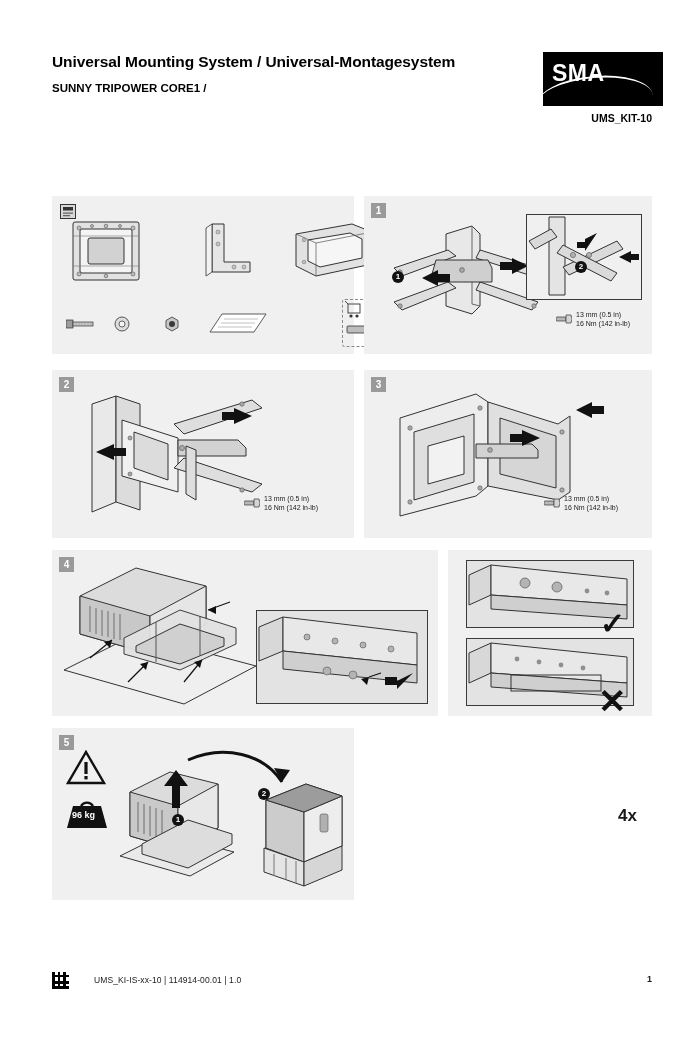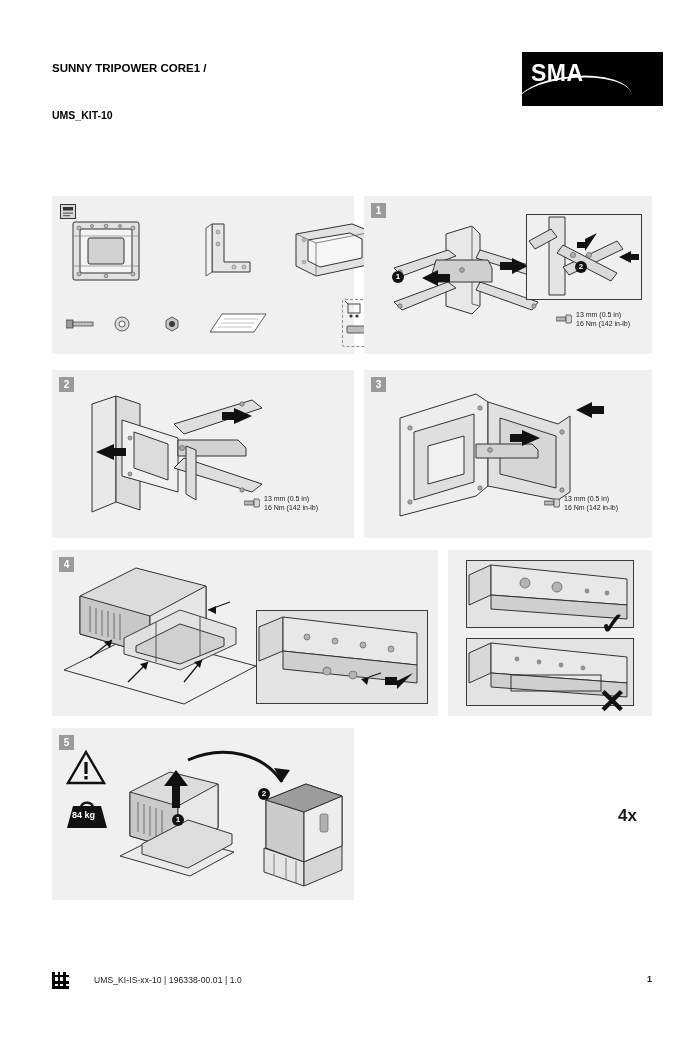--- a/index.html
+++ b/index.html
@@ -34,32 +34,32 @@
     line-height: 20px;
     white-space: nowrap;
   }
   .title-sub {
     margin-top: 9px;
     font-size: 11.5px;
     font-weight: bold;
     line-height: 14.5px;
   }
   .title-kit {
-    margin-top: 33px;
+    margin-top: 16px;
     font-size: 10.5px;
     font-weight: bold;
+    text-align: right;
   }
 
   .logo {
     position: absolute;
     right: 37px; top: 52px;
     width: 120px; height: 54px;
     background: #000;
     overflow: hidden;
-    padding-left: 21px;
   }
   .logo-text {
     position: absolute;
     left: 9px; top: 8px;
     color: #fff;
     font-size: 23px;
     font-weight: bold;
     letter-spacing: 0.5px;
   }
   .logo-swoosh {
@@ -171,20 +171,21 @@
   }
 
   svg { display: block; }
 </style>
 </head>
 <body>
 
 <div class="page">
 
   <div class="header">
+    <div class="title-main">Universal Mounting System / Universal-Montagesystem</div>
     <div class="title-sub">
       <div>SUNNY TRIPOWER CORE1 /</div>
     </div>
     <div class="title-kit">UMS_KIT-10</div>
   </div>
 
   <div class="logo">
     <div class="logo-text">SMA</div>
     <div class="logo-swoosh"></div>
   </div>
@@ -610,21 +611,21 @@
         <rect x="18.4" y="12" width="3.2" height="12" fill="#111"></rect>
         <rect x="18.4" y="26" width="3.2" height="3.4" fill="#111"></rect>
       </svg>
     </div>
 
     <div style="position:absolute; left:12px; top:68px;">
       <svg width="46" height="34" viewBox="0 0 46 34">
         <path d="M9 10 L37 10 L43 32 L3 32 Z" fill="#111"></path>
         <path d="M17 10 A7 7 0 0 1 29 10" fill="none" stroke="#111" stroke-width="2.4"></path>
       </svg>
-      <div style="position:absolute; left:8px; top:14px; color:#fff; font-size:9px; font-weight:bold;">84 kg</div>
+      <div style="position:absolute; left:8px; top:14px; color:#fff; font-size:9px; font-weight:bold;">96 kg</div>
     </div>
 
     <svg style="position:absolute; left:62px; top:20px;" width="236" height="146" viewBox="0 0 236 146">
 
       <g stroke="#333" stroke-width="1" fill="#eaeaea">
         <path d="M6 108 L50 86 L120 104 L76 128 Z"></path>
       </g>
       <g stroke="#333" stroke-width="1" fill="#dcdcdc">
         <path d="M16 44 L56 24 L104 36 L104 80 L64 102 L16 88 Z"></path>
         <path d="M16 44 L64 58 L64 102 L16 88 Z" fill="#c9c9c9"></path>
@@ -669,17 +670,17 @@
         <line x1="182" y1="113" x2="182" y2="135" stroke="#777"></line>
       </g>
     </svg>
 
     <div class="callout" style="left:120px; top:86px;">1</div>
     <div class="callout" style="left:206px; top:60px;">2</div>
   </div>
 
   <div class="footer">
     <div class="qr"></div>
-    <div class="footer-text">UMS_KI-IS-xx-10 | 196338-00.01 | 1.0</div>
+    <div class="footer-text">UMS_KI-IS-xx-10 | 114914-00.01 | 1.0</div>
     <div class="pagenum">1</div>
   </div>
 
 </div>
 
 </body></html>

